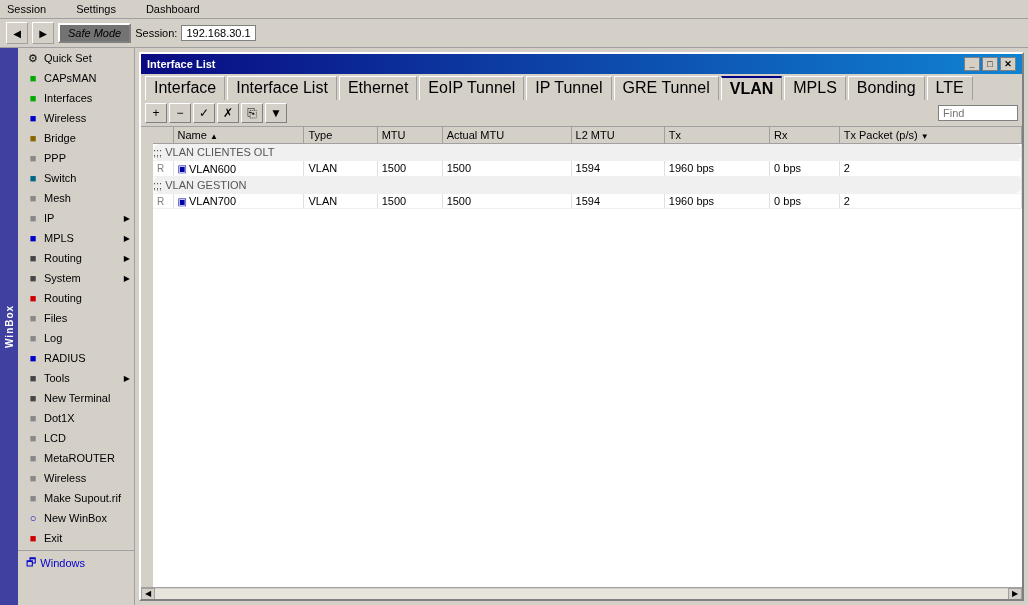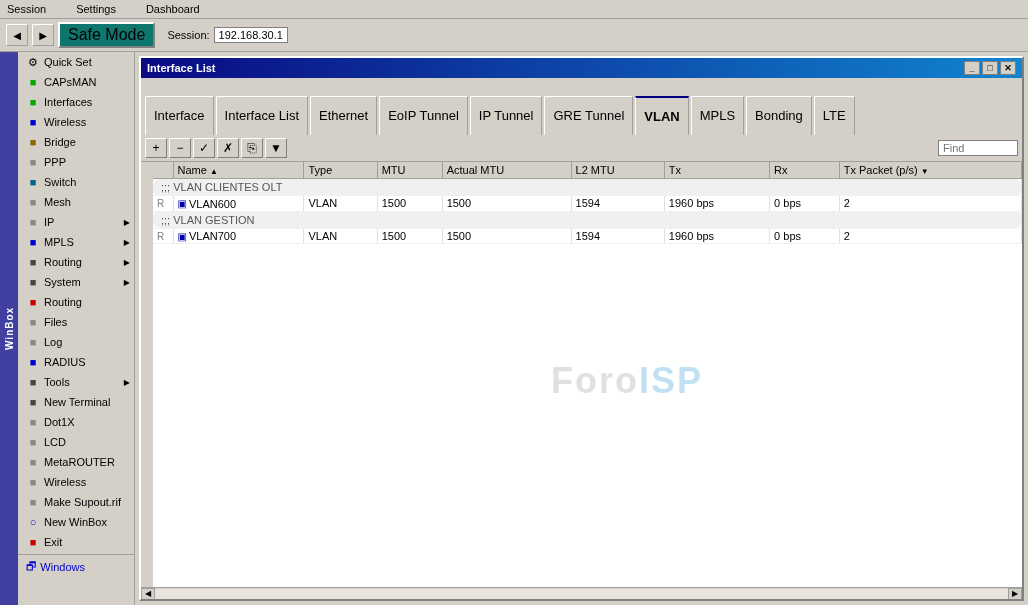--- a/index.html
+++ b/index.html
@@ -41,30 +41,30 @@
       width: 22px; height: 22px;
       background: #d4d0c8;
       border: 1px solid #a0a0a0;
       cursor: pointer;
       display: flex; align-items: center; justify-content: center;
       font-size: 10px;
       border-top-color: #fff; border-left-color: #fff;
     }
     .safe-mode-btn {
       padding: 2px 8px;
-      background: #0f766e;
+      background: #737373;
       border: 2px solid;
       border-top-color: #fff; border-left-color: #fff;
       border-bottom-color: #808080; border-right-color: #808080;
       cursor: pointer;
-      font-size: 16px;
+      font-size: 11px;
+      font-style: italic;
     }
     .session-label {
       font-size: 11px;
-      margin-left: 8px;
     }
     .session-value {
       padding: 1px 4px;
       background: white;
       border: 1px solid #808080;
       font-size: 11px;
     }
 
     
     .main-area {
@@ -167,27 +167,27 @@
 
     
     .tabs {
       display: flex;
       background: #d4d0c8;
       padding: 2px 4px 0;
       gap: 2px;
       flex-wrap: wrap;
     }
     .tab {
-      padding: 11px 8px;
+      padding: 2px 8px;
       background: #d4d0c8;
       border: 1px solid #a0a0a0;
       border-bottom: none;
       cursor: pointer;
-      font-size: 13px;
-      border-top-color: #fff; border-left-color: #fff; margin-top: 16px;
+      font-size: 16px;
+      border-top-color: #fff; border-left-color: #fff;
     }
     .tab.active {
       background: #d4d0c8;
       border-top: 2px solid #000080;
       font-weight: bold;
       position: relative;
       z-index: 1;
     }
 
     
@@ -248,21 +248,21 @@
     tbody tr td {
       padding: 1px 4px;
       border-right: 1px solid #e0e0e0;
       border-bottom: 1px solid #f0f0f0;
       white-space: nowrap;
     }
     .group-row td {
       background: #f0f0f0;
       font-weight: normal;
       color: #555;
-      padding: 2px 8px;
+      padding: 2px 0;
       border-radius: 7px;
     }
     .row-flag {
       color: #808080;
       font-size: 10px;
     }
 
     
     .watermark {
       position: absolute;
@@ -503,23 +503,20 @@
       <button class="list-btn">+</button>
       <button class="list-btn">−</button>
       <button class="list-btn">✓</button>
       <button class="list-btn">✗</button>
       <button class="list-btn">⎘</button>
       <button class="list-btn">▼</button>
       <input class="find-box" type="text" placeholder="Find" style="">
     </div>
 
     <div class="table-wrapper">
-      <div class="watermark">
-        <span class="watermark-foro">Foro</span><span class="watermark-isp">ISP</span>
-      </div>
 
       <div class="table-container">
         <table>
           <thead>
             <tr>
               <th style="width:20px"></th>
               <th>Name <span style="font-size:8px">▲</span></th>
               <th>Type</th>
               <th>MTU</th>
               <th>Actual MTU</th>

